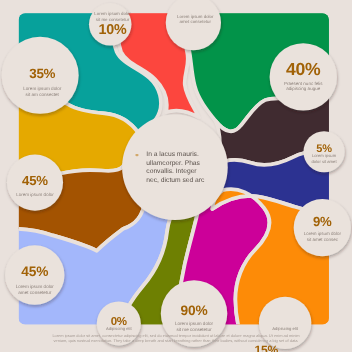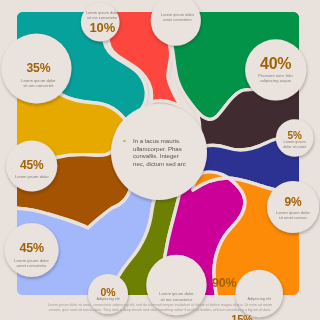--- a/index.html
+++ b/index.html
@@ -91,21 +91,21 @@
 </div>
 <div class="lbl" style="left:233.0px;top:192.4px;width:120px;"><span class="pct" style="font-size:12.0px;">9%</span></div>
 <div class="lbl" style="left:233.0px;top:209.5px;width:120px;">
 <div class="sub" style="font-size:4.1px;line-height:5.54px;">Lorem ipsum dolor</div>
 <div class="sub" style="font-size:4.1px;line-height:5.54px;">sit amet consec</div>
 </div>
 <div class="lbl" style="left:182px;top:281.1px;width:120px;margin-top:28px;"><span class="pct" style="font-size:11.0px;">15%</span></div>
 <div class="lbl" style="left:199.2px;top:296.5px;width:120px;">
 <div class="sub" style="font-size:3.8px;line-height:5.13px;">Adipiscing elit</div>
 </div>
-<div class="lbl" style="left:116.4px;top:273.0px;width:120px;text-align:right;"><span class="pct" style="font-size:12.5px;">90%</span></div>
+<div class="lbl" style="left:116.4px;top:273.0px;width:120px;"><span class="pct" style="font-size:12.5px;">90%</span></div>
 <div class="lbl" style="left:116.4px;top:291.0px;width:120px;">
 <div class="sub" style="font-size:4.2px;line-height:5.67px;">Lorem ipsum dolor</div>
 <div class="sub" style="font-size:4.2px;line-height:5.67px;">sit me consetetur</div>
 </div>
 <div class="lbl" style="left:48.0px;top:282.4px;width:120px;"><span class="pct" style="font-size:10.5px;">0%</span></div>
 <div class="lbl" style="left:48.0px;top:296.5px;width:120px;">
 <div class="sub" style="font-size:3.8px;line-height:5.13px;">Adipiscing elit</div>
 </div>
 <div class="lbl" style="left:-28.4px;top:238.0px;width:120px;"><span class="pct" style="font-size:12.5px;">45%</span></div>
 <div class="lbl" style="left:-28.4px;top:257.5px;width:120px;">

